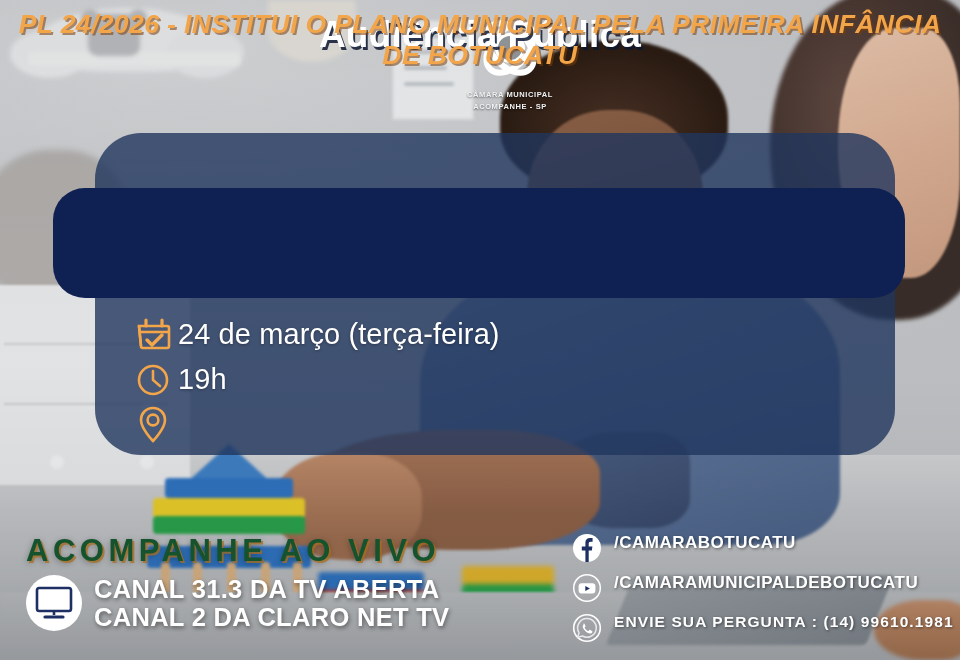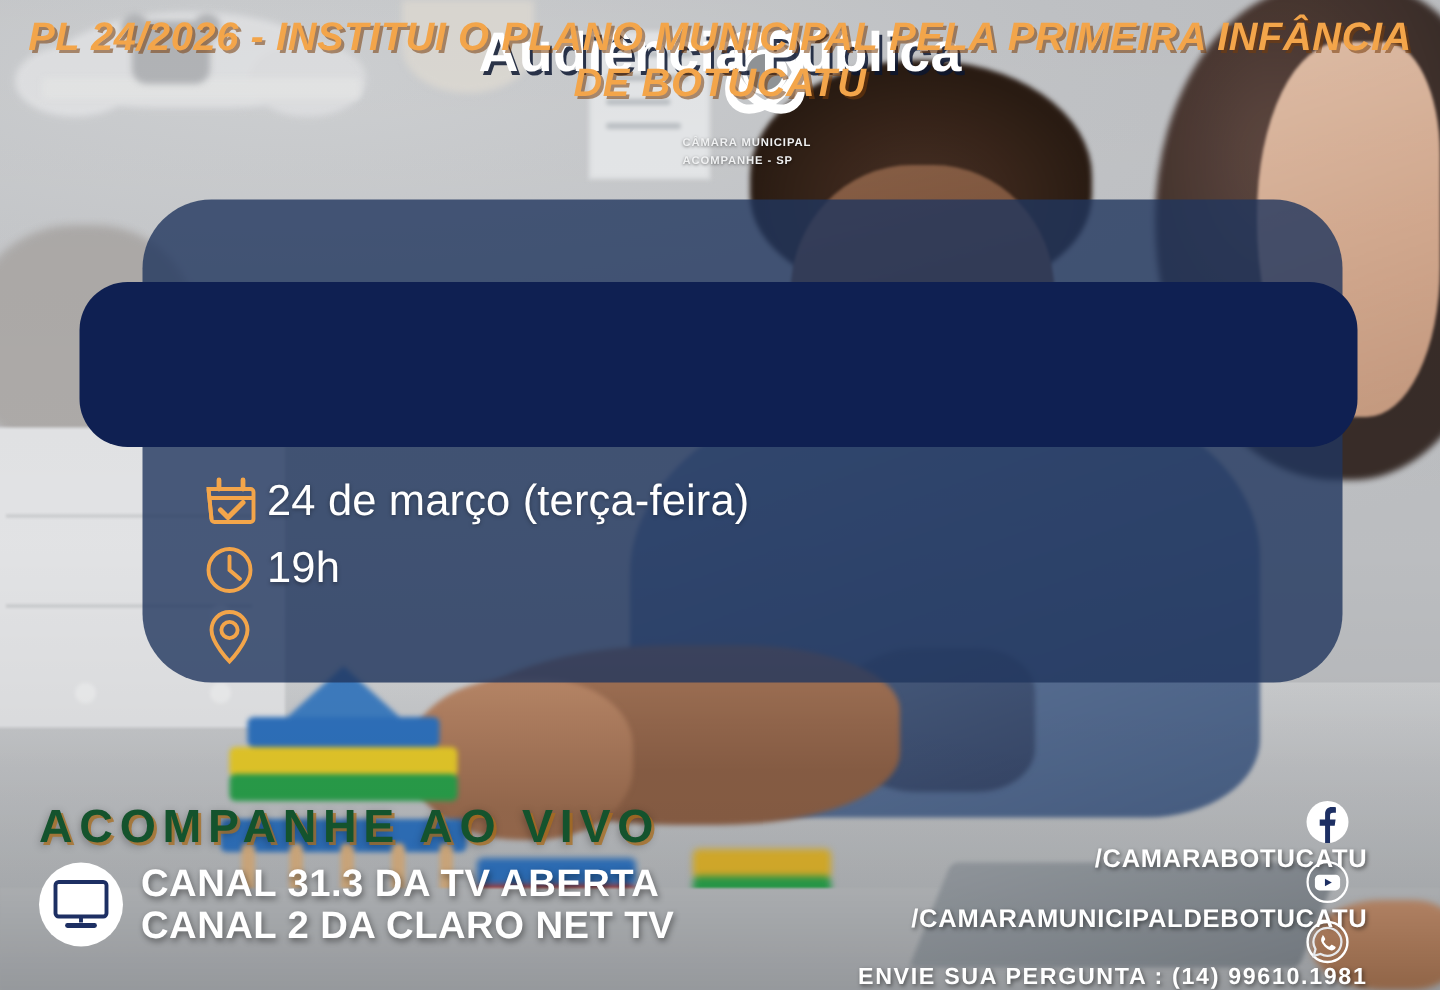--- a/index.html
+++ b/index.html
@@ -138,21 +138,21 @@
   .ph-hand2{
     position:absolute;right:-10px;top:600px;width:96px;height:60px;
     background:linear-gradient(180deg,#c08d6c 0%,#a0704f 100%);
     border-radius:50% 30% 30% 50%;filter:blur(2px);
   }
   .ph-dim{position:absolute;inset:0;background:linear-gradient(180deg,rgba(0,0,0,.05) 0%, rgba(0,0,0,.02) 55%, rgba(0,0,0,.10) 100%);}
 
   
   .logo{
     position:absolute;left:455px;top:14px;width:110px;height:105px;
-    text-align:left;z-index:6;
+    text-align:center;z-index:6;
   }
   .logo svg{display:block;margin:0 auto;}
   .logo .lg-txt{
     color:#f0f1f2;font-size:7.5px;font-weight:700;letter-spacing:.6px;
     line-height:10px;margin-top:2px;text-shadow:0 1px 2px rgba(0,0,0,.5);
   }
 
   
   .panel{
     position:absolute;left:95px;top:133px;width:800px;height:322px;
@@ -205,21 +205,21 @@
     display:flex;align-items:center;justify-content:center;flex:none;
   }
   .chan{
     margin-left:12px;color:#ffffff;font-size:25.5px;font-weight:800;
     line-height:28px;letter-spacing:.3px;
     text-shadow:1px 2px 4px rgba(0,0,0,.45);
   }
 
   
   .social{position:absolute;left:572px;top:533px;z-index:7;}
-  .srow{display:flex;align-items:flex-end;height:40px;flex-direction:column;}
+  .srow{display:flex;align-items:flex-start;height:40px;}
   .srow .sic{width:42px;display:flex;align-items:center;}
   .srow .stx{
     color:#ffffff;font-weight:800;letter-spacing:.5px;
     text-shadow:1px 1px 3px rgba(0,0,0,.5);
   }
   .srow.fb .stx{font-size:17px;}
   .srow.yt .stx{font-size:17px;}
   .srow.wa .stx{font-size:15.5px;letter-spacing:1.1px;}
 </style>
 </head>

